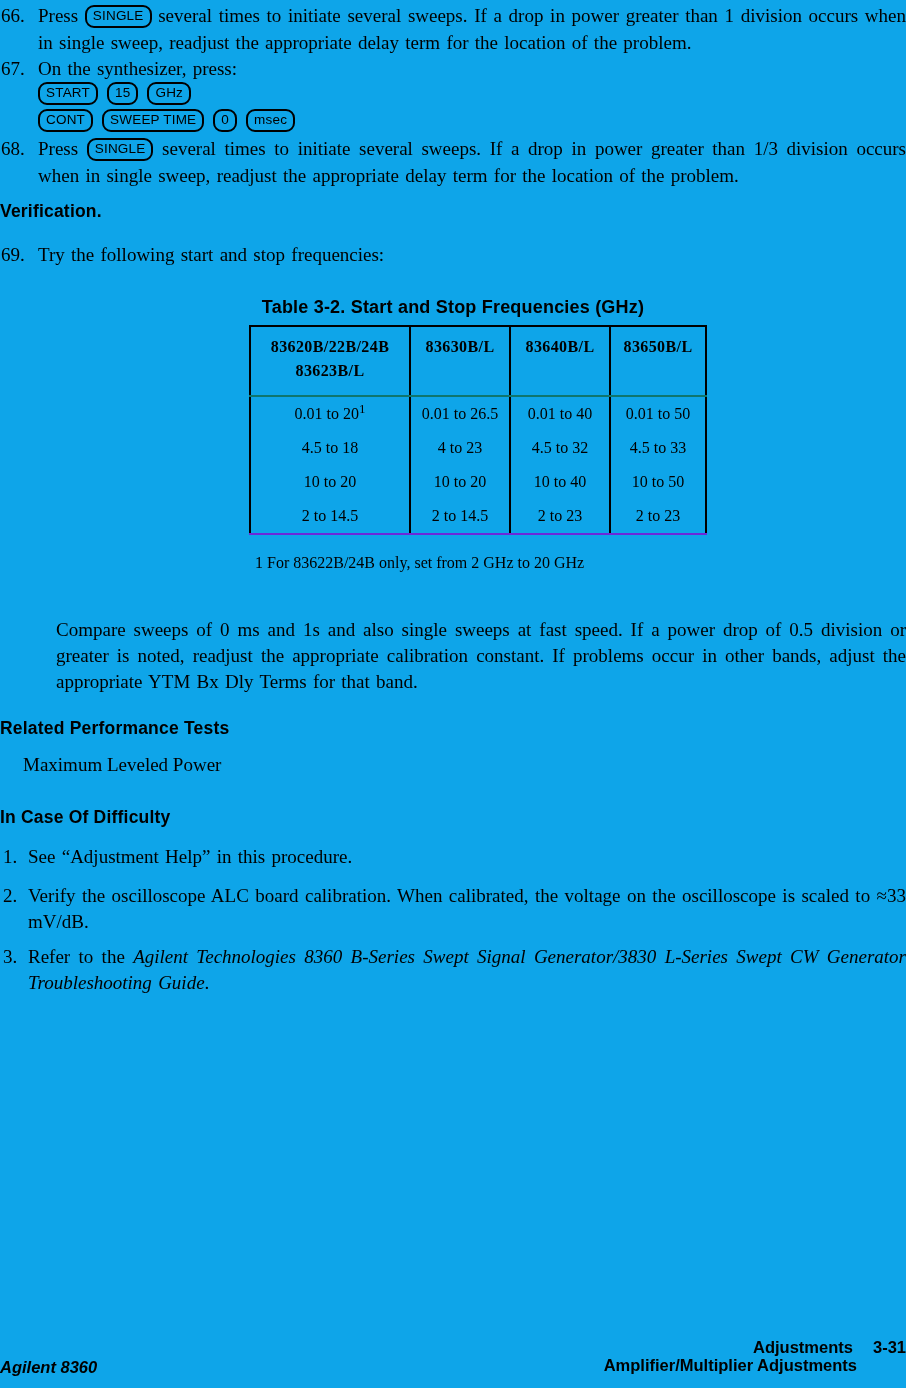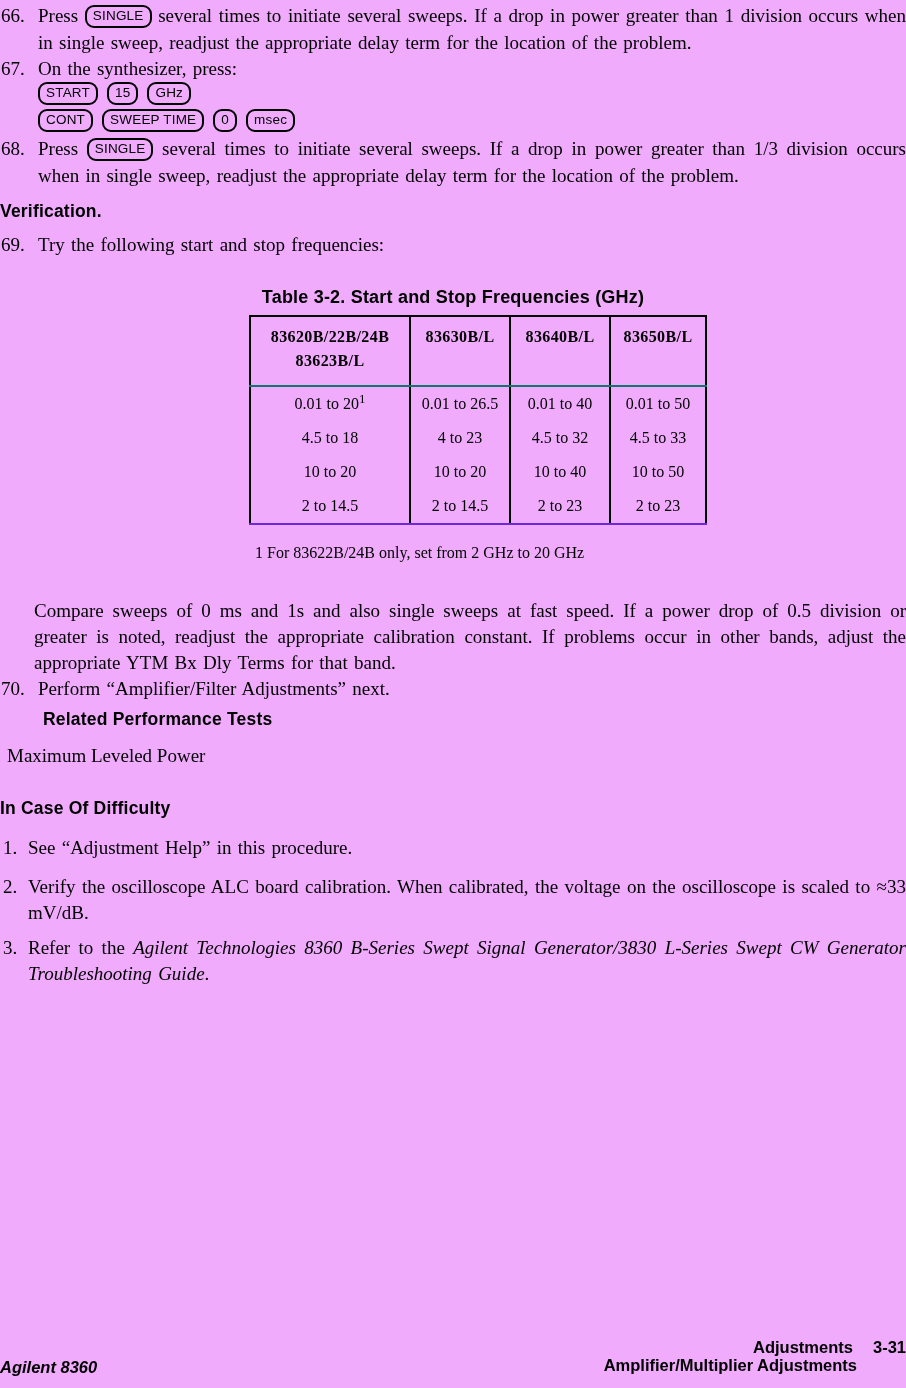--- a/index.html
+++ b/index.html
@@ -1,19 +1,19 @@
 <!DOCTYPE html>
 <html><head>
 <meta charset="utf-8">
 <style>
   html, body { margin: 0; padding: 0; background: #ffffff; }
   .page {
     position: relative;
     width: 906px; height: 1388px;
-    background: #f0abfc; color: #000000;
+    background: #0ea5e9; color: #000000;
     font-family: "Liberation Serif", "DejaVu Serif", serif;
     font-size: 19px; line-height: 26px;
     box-sizing: border-box;
     padding-top: 3px;
     overflow: hidden;
   }
   .step { position: relative; padding-left: 38px; text-align: justify; word-spacing: 0.08em; }
   .stepnum { position: absolute; left: 1px; top: 0; }
   .key {
     display: inline-block;
@@ -26,21 +26,21 @@
     white-space: nowrap;
     letter-spacing: 0.2px;
     word-spacing: normal;
   }
   .keyrow { display: flex; gap: 9px; align-items: center; height: 27px; }
   .sans-heading {
     font-family: "Liberation Sans", sans-serif; font-weight: bold;
     font-size: 17.5px; line-height: 20px; letter-spacing: 0.2px;
   }
   .h-verification { margin-top: 12px; }
-  .step-69 { margin-top: 11px; }
+  .step-69 { margin-top: 21px; }
   .table-title { margin-top: 28px; text-align: center; font-size: 18px; line-height: 22px; }
   table.freq { border-collapse: collapse; margin: 7px 0 0 249px; }
   .freq td {
     border-left: 2px solid #000; border-right: 2px solid #000;
     text-align: center; font-size: 16px; line-height: 24px; padding: 0 5px;
     font-family: "Liberation Serif", "DejaVu Serif", serif;
   }
   .freq thead td {
     border-top: 2px solid #000; border-bottom: 2px solid #0f766e;
     font-weight: bold; height: 60px; vertical-align: top; padding-top: 8px;
@@ -48,23 +48,23 @@
     font-family: Liberation Serif, serif;
   }
   .freq tbody td { height: 34px; vertical-align: middle; }
   .freq tbody tr:last-child td { border-bottom: 2px solid #6d28d9; }
   .freq .c1 { width: 148px; }
   .freq .c2 { width: 88px; }
   .freq .c3 { width: 88px; }
   .freq .c4 { width: 84px; }
   .freq sup { font-size: 13px; line-height: 0; vertical-align: 6px; }
   .footnote { margin: 18px 0 0 255px; font-size: 16px; line-height: 20px; }
-  .para { margin-top: 35px; padding-left: 34px; text-align: justify; word-spacing: 0.08em; }
-  .h-related { margin-top: 7px; padding-left: 43px; }
-  .related-item { margin-top: 14px; padding-left: 7px; }
+  .para { margin-top: 44px; padding-left: 56px; text-align: justify; word-spacing: 0.08em; }
+  .h-related { margin-top: 23px; }
+  .related-item { margin-top: 14px; padding-left: 23px; }
   .h-difficulty { margin-top: 29px; }
   .ditem { position: relative; padding-left: 28px; text-align: justify; word-spacing: 0.08em; }
   .ditem .dnum { position: absolute; left: 3px; top: 0; }
   .ditem1 { margin-top: 17px; }
   .ditem2 { margin-top: 13px; }
   .ditem3 { margin-top: 9px; }
   .it { font-style: italic; }
   .footer {
     position: absolute; left: 0; top: 1338px; width: 906px;
     font-family: "Liberation Sans", sans-serif; font-weight: bold;
@@ -156,24 +156,20 @@
         <td class="c3">2 to 23</td>
         <td class="c4">2 to 23</td>
       </tr>
     </tbody>
   </table>
 
   <div class="footnote">1 For 83622B/24B only, set from 2 GHz to 20 GHz</div>
 
   <div class="para">Compare sweeps of 0 ms and 1s and also single sweeps at fast speed. If a power drop of 0.5 division or greater is noted, readjust the appropriate calibration constant. If problems occur in other bands, adjust the appropriate YTM Bx Dly Terms for that band.</div>
 
-  <div class="step">
-    <span class="stepnum">70.</span>
-    <span>Perform “Amplifier/Filter Adjustments” next.</span>
-  </div>
 
   <div class="sans-heading h-related">Related Performance Tests</div>
   <div class="related-item">Maximum Leveled Power</div>
 
   <div class="sans-heading h-difficulty">In Case Of Difficulty</div>
 
   <div class="ditem ditem1">
     <span class="dnum">1.</span>
     <span>See “Adjustment Help” in this procedure.</span>
   </div>

